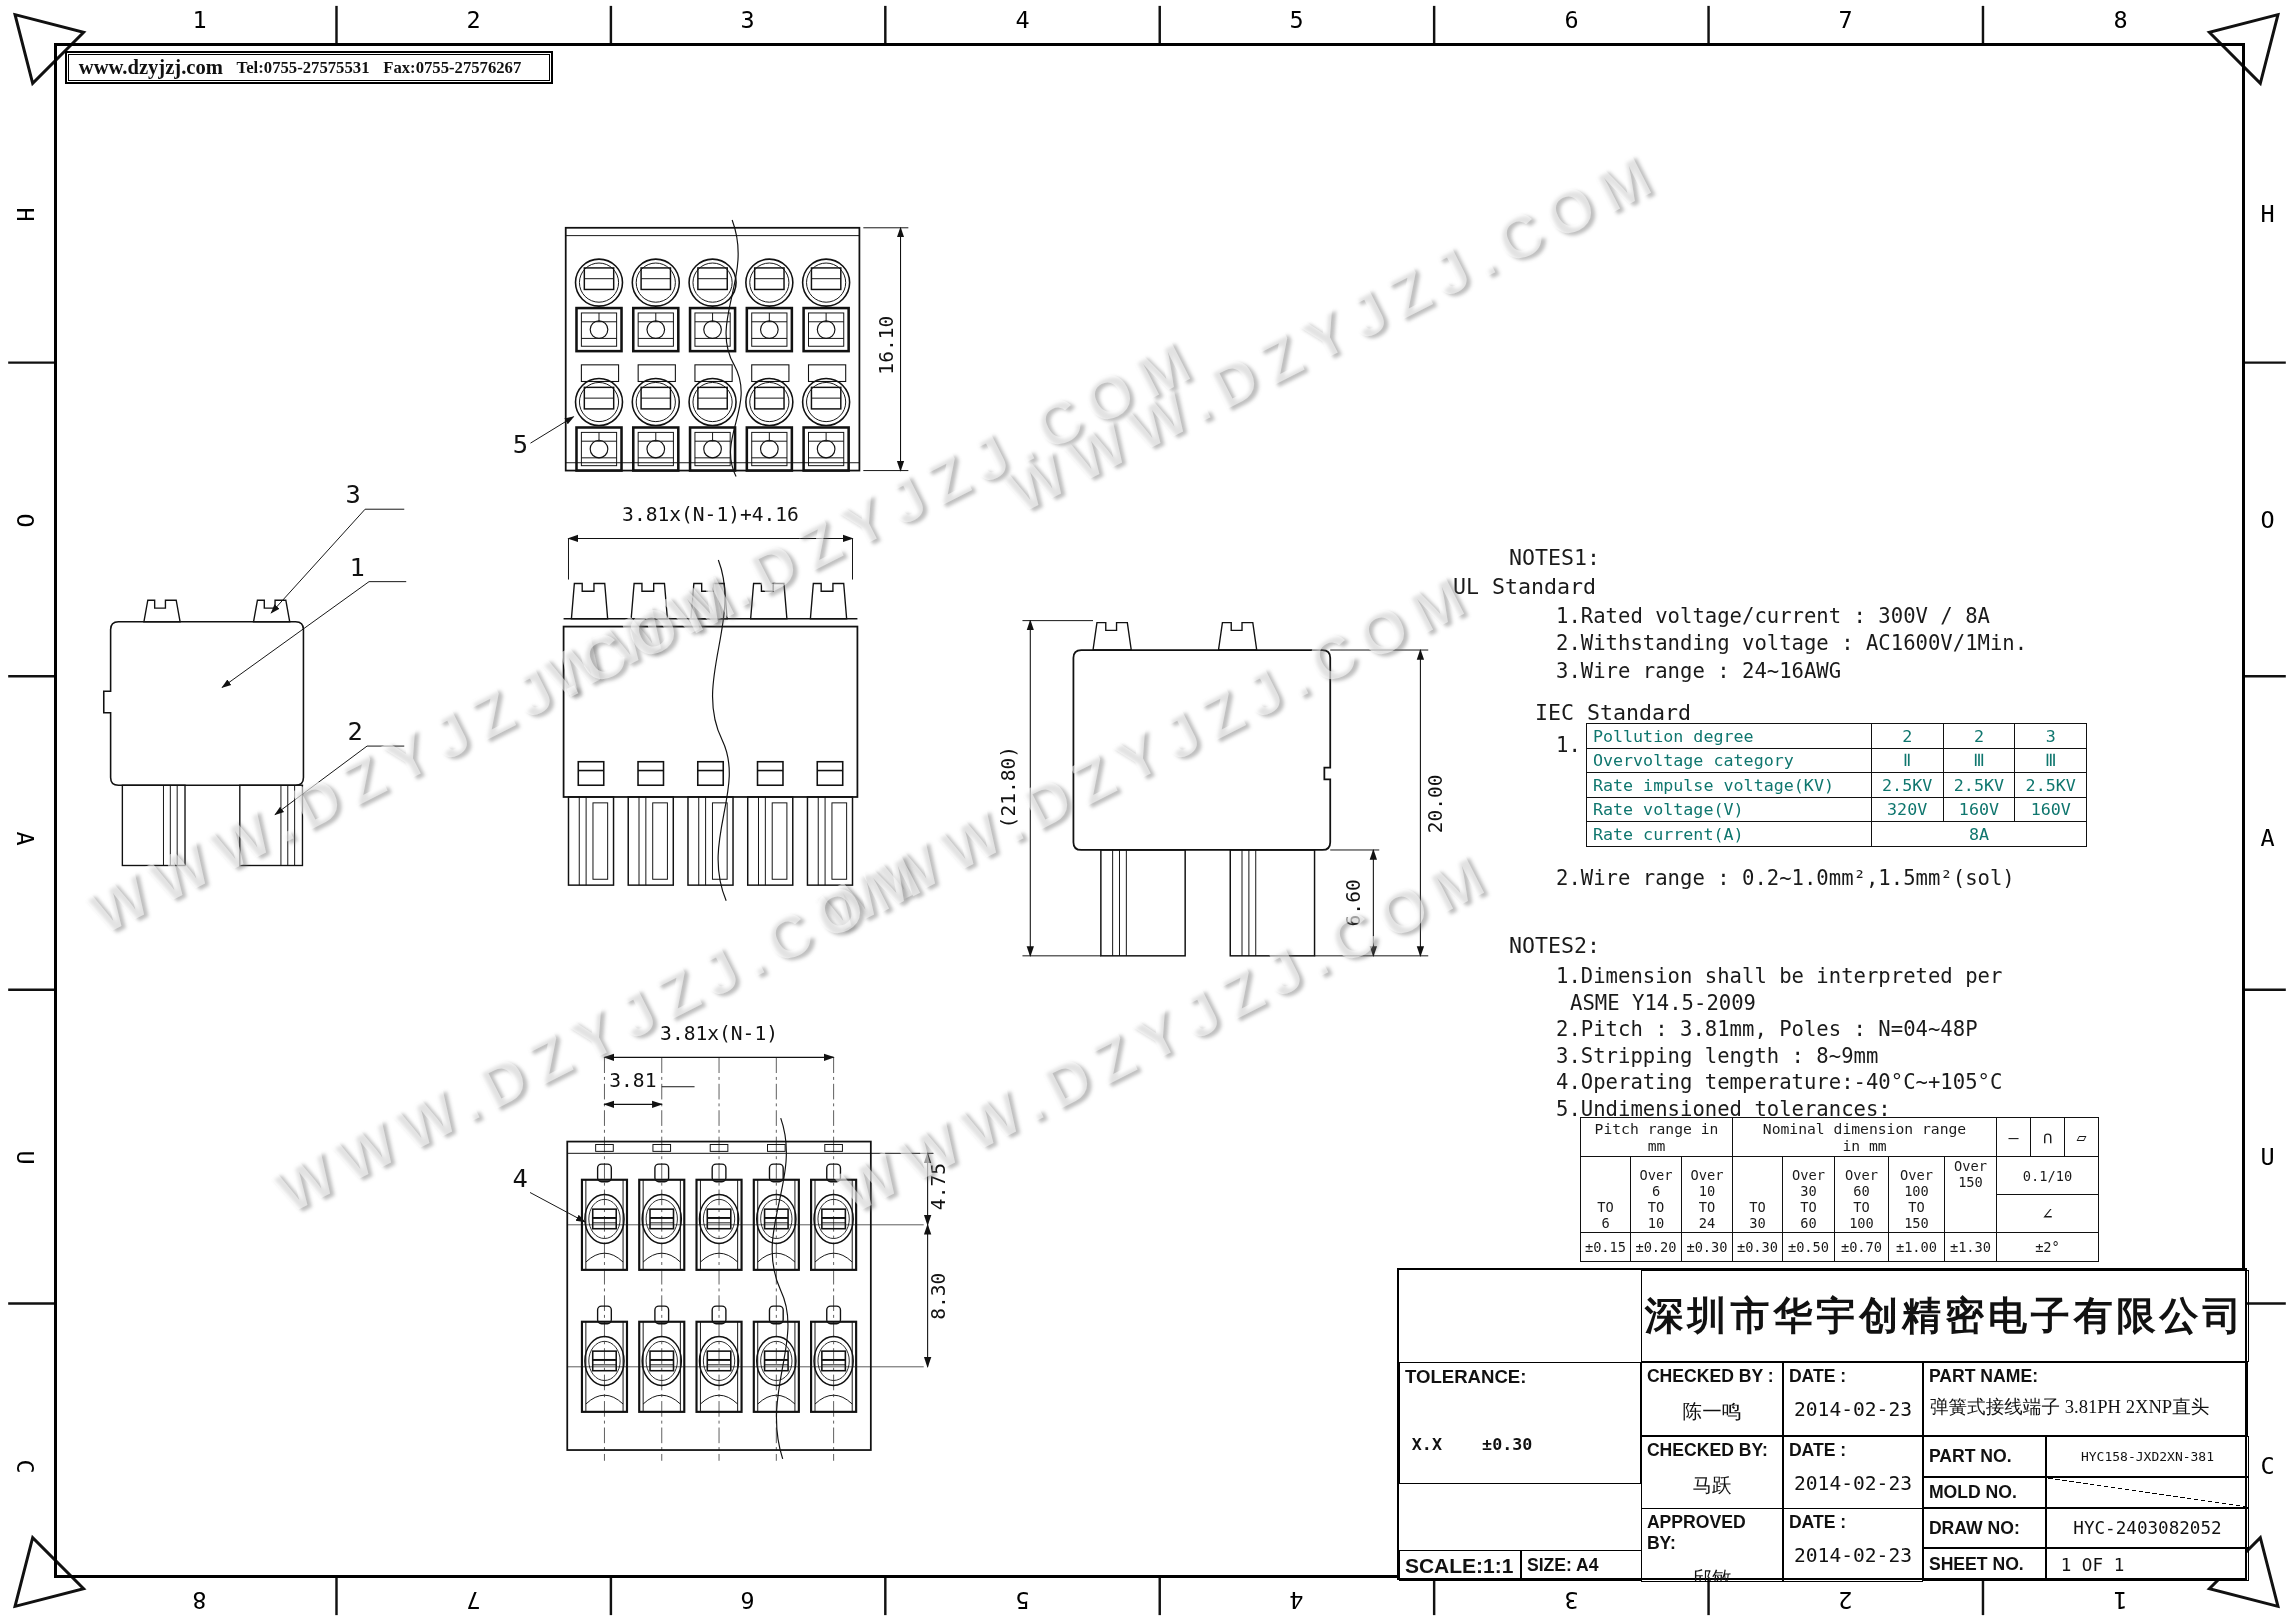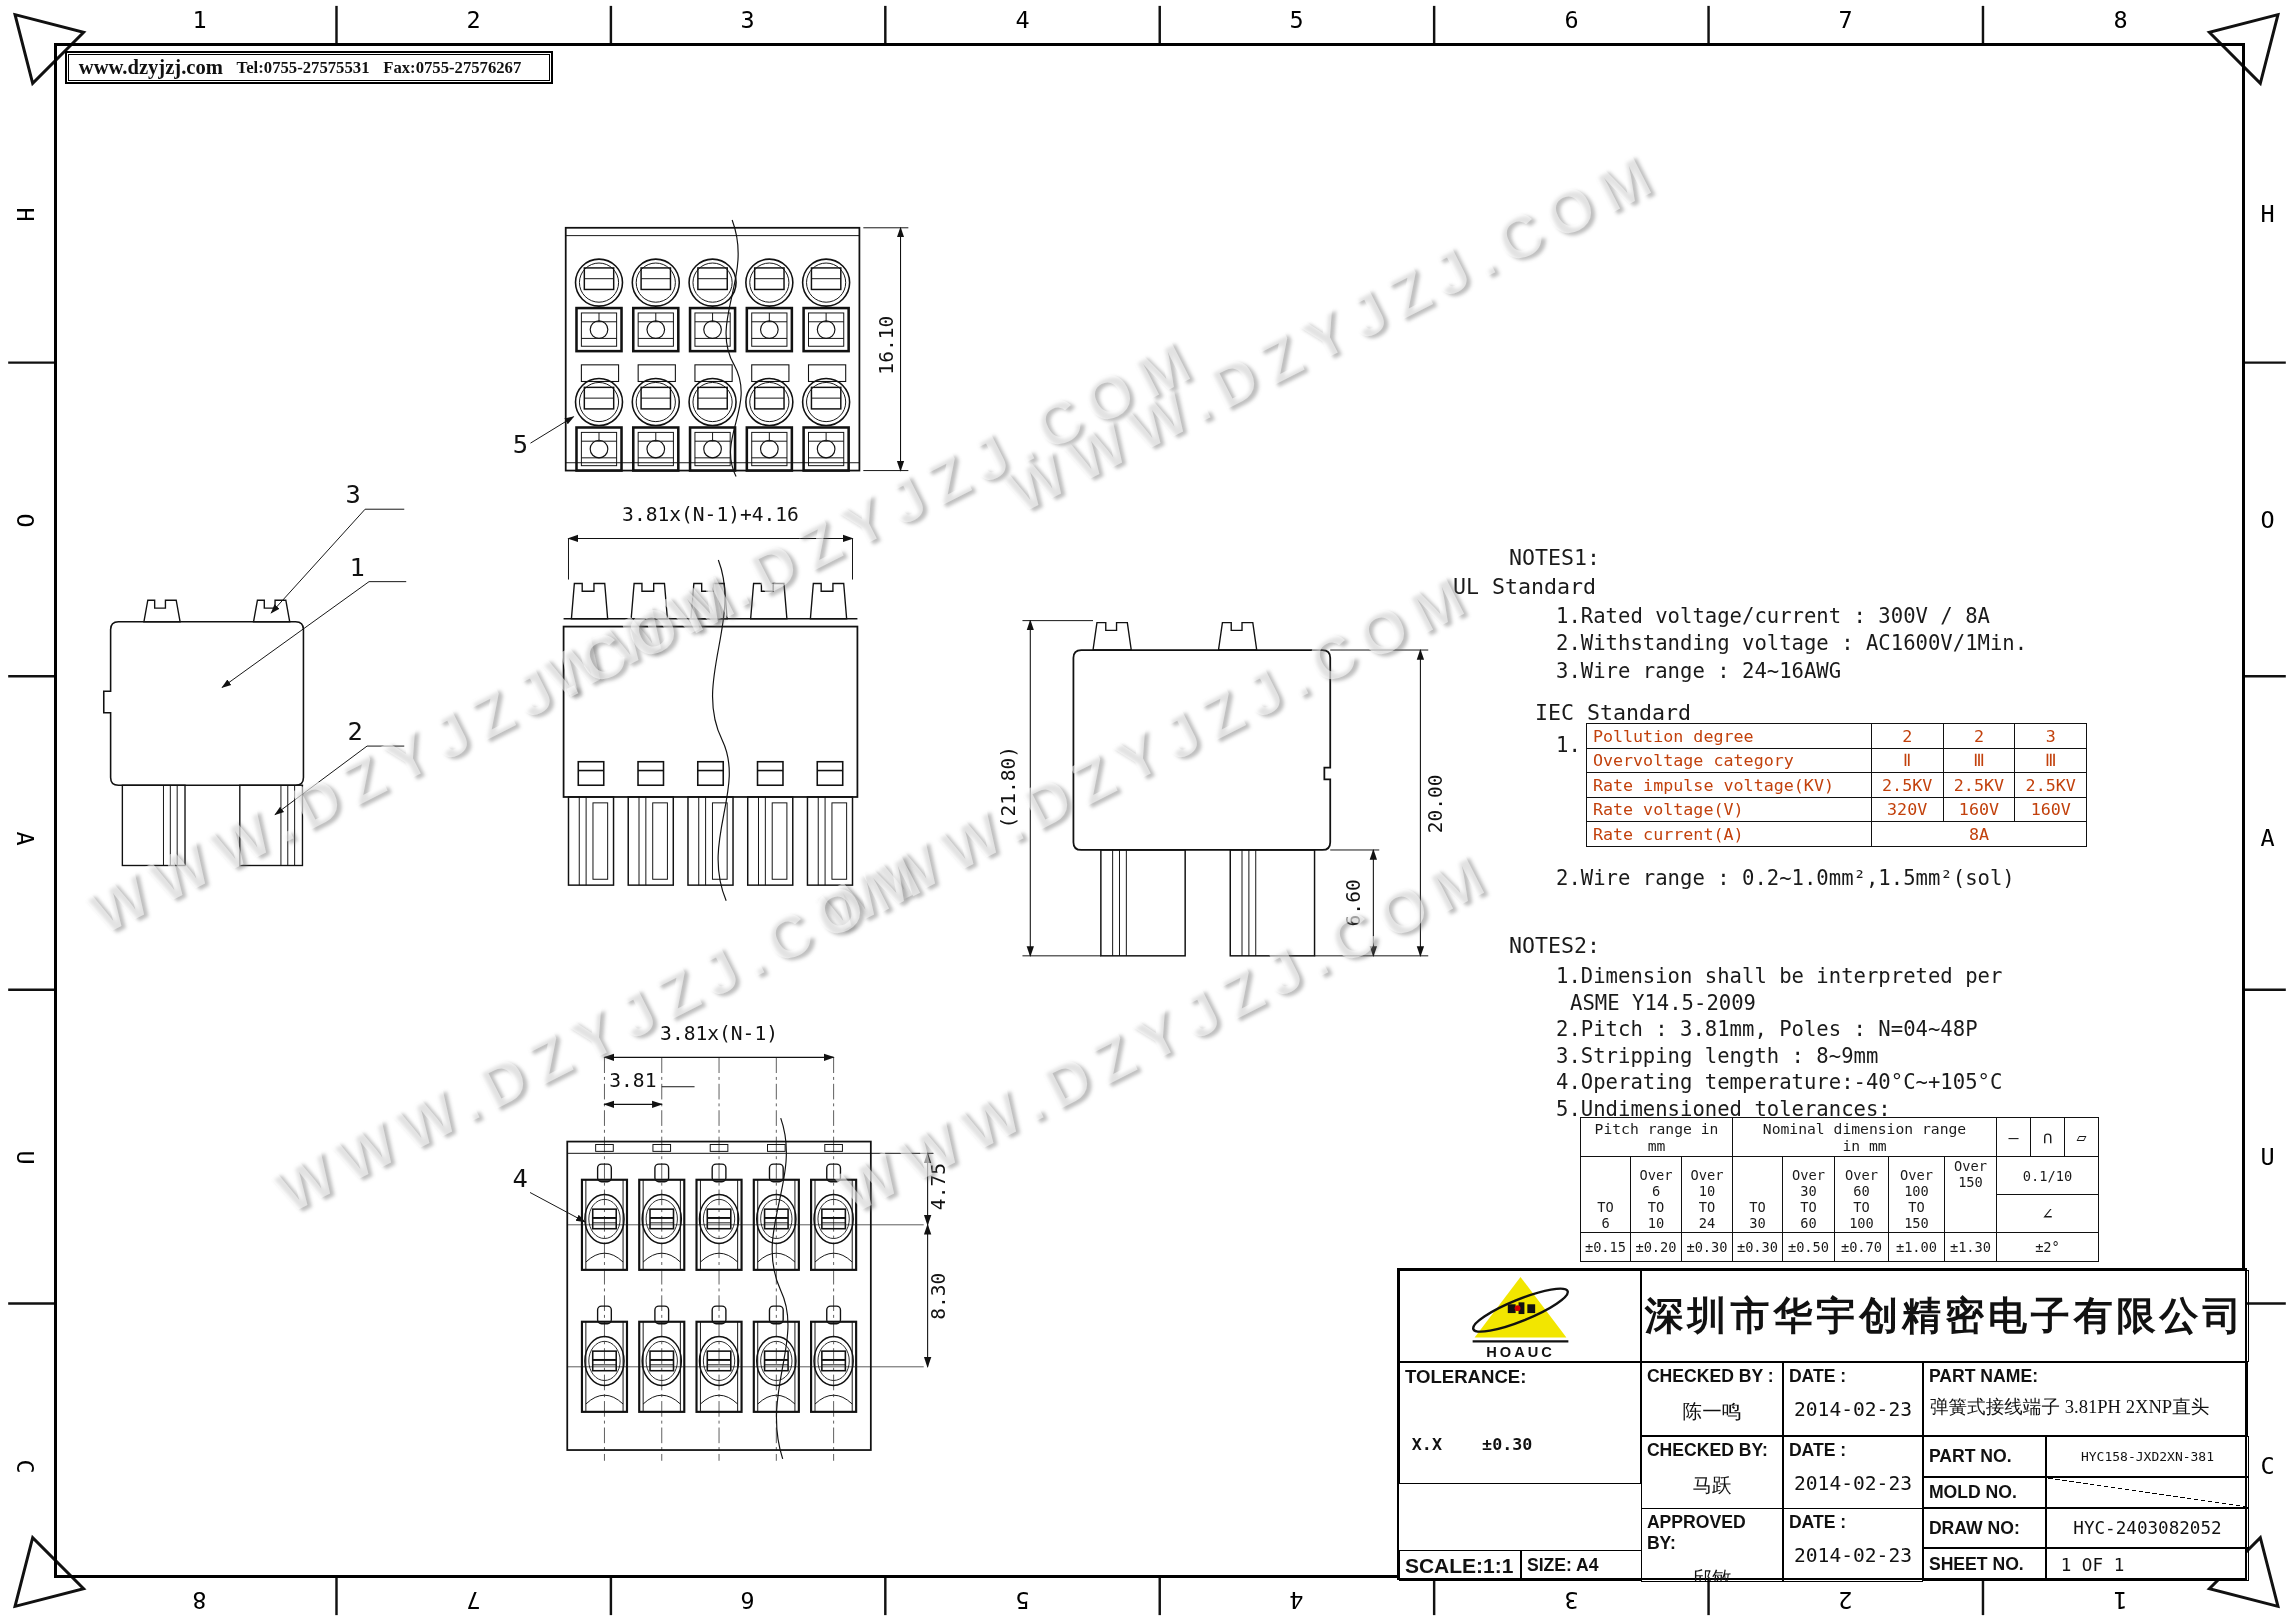--- a/index.html
+++ b/index.html
@@ -18,21 +18,21 @@
   #infobox .tf{font-size:16.7px;}
   
   .wm{position:absolute;font:700 61px "Liberation Sans",sans-serif;letter-spacing:10.8px;white-space:nowrap;
       color:rgba(255,255,255,0.55);text-shadow:2.9px 3.9px 3.9px rgba(110,110,110,0.45);
       transform:rotate(-27deg);transform-origin:0 50%;pointer-events:none;z-index:30;}
   
   .cad{position:absolute;font:20.6px "DejaVu Sans Mono",monospace;color:#1a1a1a;white-space:pre;letter-spacing:0px;}
   .cad.big{font-size:21.6px;}
   
   #iec{position:absolute;left:1586px;top:723px;border-collapse:collapse;}
-  #iec td{border:1.6px solid #111;font:16.7px "DejaVu Sans Mono",monospace;color:#c2410c;
+  #iec td{border:1.6px solid #111;font:16.7px "DejaVu Sans Mono",monospace;color:#0f766e;
           height:23.5px;padding:0 5.9px;text-align:center;white-space:nowrap;}
   #iec td.lab{text-align:left;width:272px;}
   #iec td.v{width:59px;}
   
   #tol{position:absolute;left:1580px;top:1117px;border-collapse:collapse;}
   #tol td{border:1.4px solid #111;font:13.7px "DejaVu Sans Mono",monospace;color:#1a1a1a;
           text-align:center;vertical-align:bottom;padding:1px 2px;white-space:pre-line;}
   #tol td.hd{vertical-align:top;text-align:center;font-size:14.7px;padding:2px 3.9px;}
   #tol td.sym{font-size:16.7px;vertical-align:middle;}
   #tol td.mid{vertical-align:middle;}
@@ -482,32 +482,20 @@
       <td class="mid">±0.70</td>
       <td class="mid">±1.00</td>
       <td class="mid">±1.30</td>
       <td class="mid" colspan="3">±2°</td>
     </tr>
   </tbody>
     </table>
 
   <div id="tb">
 
-    <div class="cell" style="left:0;top:0;width:242px;height:92px;display:flex;align-items:center;justify-content:center;">
-      <svg width="127" height="86" viewBox="0 0 130 88" style="position:static;">
-        <polygon points="65,4 112,66 18,66" fill="#f2e600"></polygon>
-        <ellipse cx="65" cy="38" rx="52" ry="11" fill="none" stroke="#111" stroke-width="2.5" transform="rotate(-22 65 38)"></ellipse>
-        <rect x="52" y="32" width="8" height="9" fill="#111"></rect>
-        <rect x="63" y="30" width="6" height="12" fill="#111"></rect>
-        <rect x="72" y="32" width="8" height="9" fill="#111"></rect>
-        <circle cx="62" cy="36" r="3" fill="#cc0000"></circle>
-        <line x1="16" y1="70" x2="114" y2="70" stroke="#111" stroke-width="2.5"></line>
-        <text x="65" y="86" text-anchor="middle" font-family="Liberation Sans,sans-serif" font-size="15" font-weight="bold" letter-spacing="3" fill="#111">HOAUC</text>
-      </svg>
-    </div>
 
     <div class="cell company" style="left:242px;top:0;width:608px;height:92px;">深圳市华宇创精密电子有限公司</div>
 
     <div class="cell" style="left:0;top:92px;width:242px;height:122px;">
       <div class="lbl" style="font-size:18.6px;">TOLERANCE:</div>
       <div style="font:bold 16.7px 'DejaVu Sans Mono',monospace;white-space:pre;padding:0 11.8px;line-height:21.6px;">
         <div>X.X    ±0.30</div>
         
         
         

